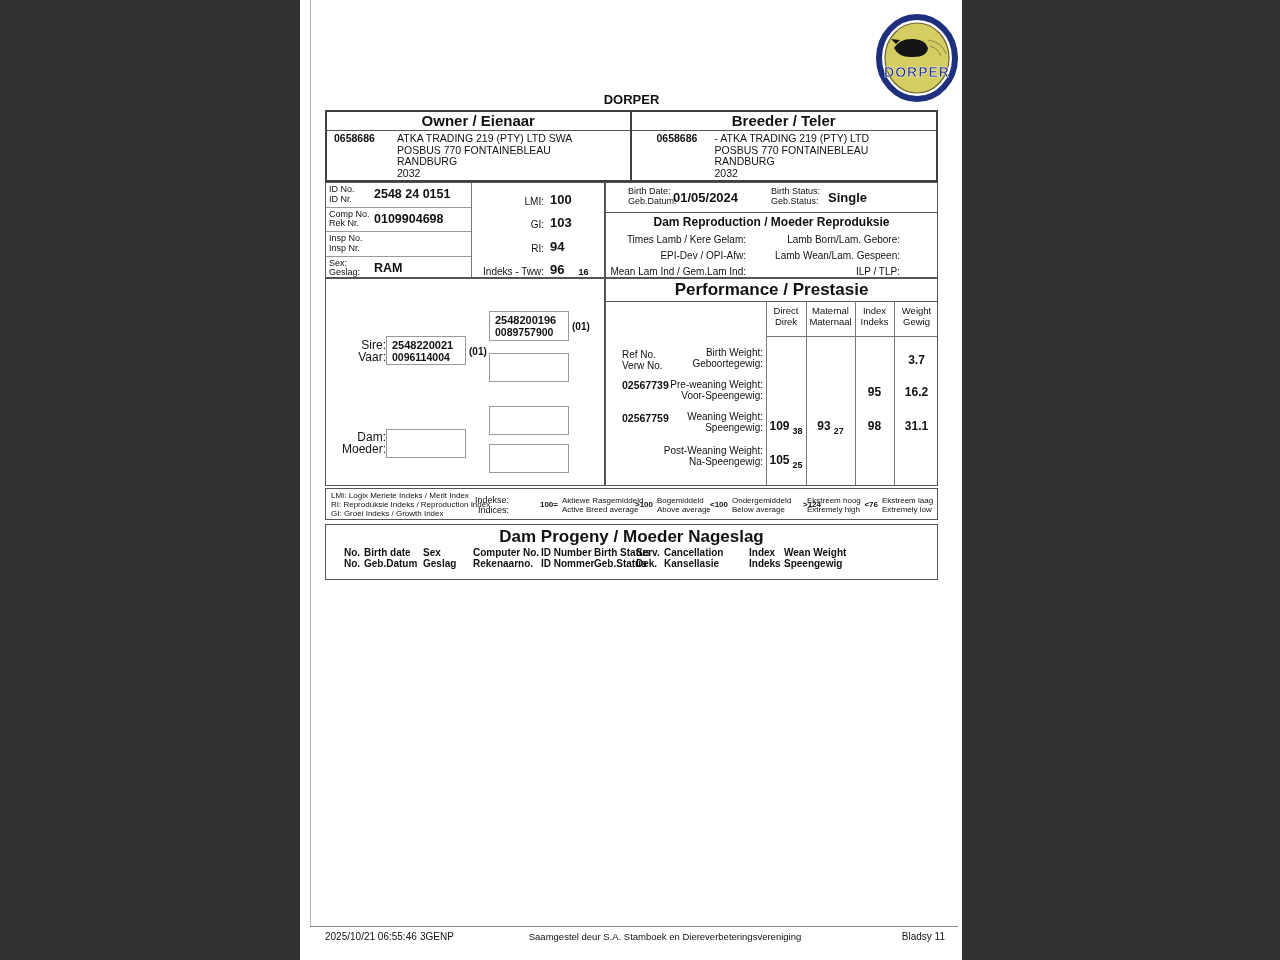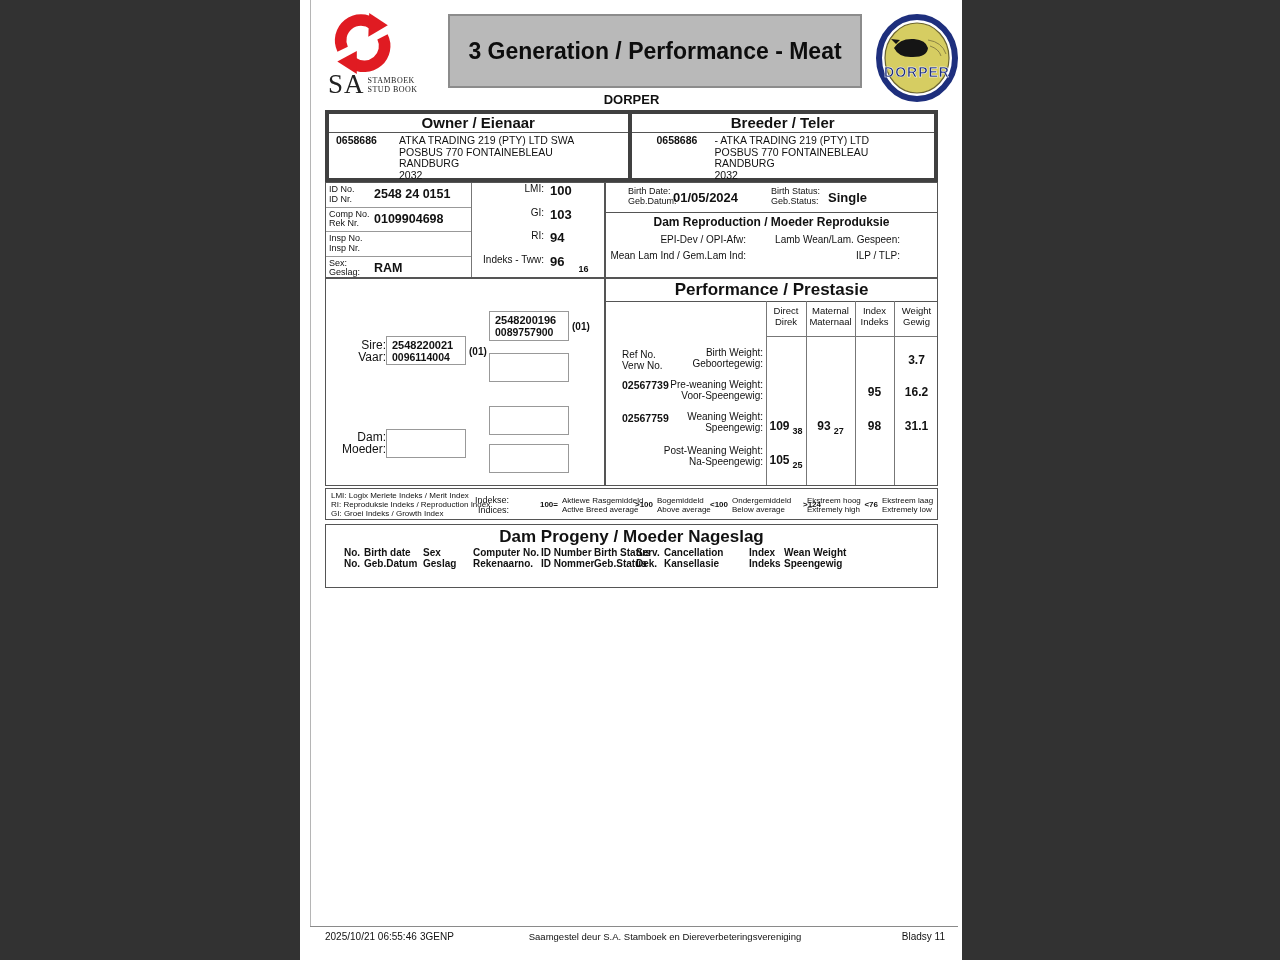--- a/index.html
+++ b/index.html
@@ -20,40 +20,40 @@
   .title-bar{
     position:absolute;left:148px;top:14px;width:414px;height:74px;background:#b9b9b9;
     border:2px solid #8c8c8c;box-sizing:border-box;display:flex;align-items:center;justify-content:center;
     font-size:23px;font-weight:bold;color:#0d0d0d;
   }
   .dorper-logo{position:absolute;left:576px;top:14px;width:82px;height:88px;}
   .breed-label{position:absolute;left:25px;top:92px;width:613px;text-align:center;font-size:13px;font-weight:bold;}
 
   
   .ob-box{position:absolute;left:25px;top:110px;width:613px;height:72px;display:flex;}
-  .ob-half{width:50%;border:4px solid #404040;box-sizing:border-box;}
+  .ob-half{width:50%;border:2px solid #404040;box-sizing:border-box;}
   .ob-half + .ob-half{border-left:none;}
   .ob-title{height:18px;border-bottom:1px solid #555;text-align:center;font-size:15px;font-weight:bold;line-height:17px;}
   .ob-body{display:flex;padding-top:2px;font-size:10.5px;line-height:11.5px;}
   .ob-code{font-weight:bold;}
   .owner .ob-code{width:46px;padding-left:7px;}
   .owner .ob-addr{padding-left:17px;}
   .breeder .ob-code{width:40px;padding-left:25px;}
   .breeder .ob-addr{padding-left:18px;}
 
   
   .id-box{position:absolute;left:25px;top:182px;width:280px;height:96px;border:1px solid #555;box-sizing:border-box;display:flex;}
   .id-left{width:146px;border-right:1px solid #777;box-sizing:border-box;}
   .id-row{height:23.5px;position:relative;border-bottom:1px solid #999;}
   .id-row:last-child{border-bottom:none;}
   .lbl2{font-size:9px;line-height:9.5px;color:#111;}
   .id-row .lbl2{position:absolute;left:3px;top:2px;}
   .id-val{position:absolute;left:48px;top:4px;font-size:12.5px;font-weight:bold;white-space:nowrap;}
   .id-right{flex:1;display:flex;flex-direction:column;}
-  .idx-row{height:23.5px;display:flex;align-items:flex-start;}
+  .idx-row{height:23.5px;display:flex;align-items:flex-end;}
   .idx-label{width:72px;text-align:right;font-size:10px;}
   .idx-val{margin-left:6px;font-size:13px;font-weight:bold;}
   .idx-sub{margin-left:14px;margin-top:10px;font-size:9px;font-weight:bold;}
 
   
   .birth-box{position:absolute;left:305px;top:182px;width:333px;height:96px;border:1px solid #555;box-sizing:border-box;}
   .birth-row{height:29px;border-bottom:1px solid #555;position:relative;}
   .birth-row .lbl2{position:absolute;top:4px;}
   .bd-lbl{left:22px;}
   .bd-val{position:absolute;left:67px;top:7px;font-size:13px;font-weight:bold;}
@@ -86,57 +86,41 @@
   .pref-lbl{position:absolute;left:16px;font-size:10px;line-height:11px;}
 
   
   .legend-box{position:absolute;left:25px;top:488px;width:613px;height:32px;border:1px solid #555;box-sizing:border-box;padding-left:34px;}
   .legend-lines{position:absolute;left:5px;top:2px;font-size:8px;line-height:9px;}
   .legend-ind{position:absolute;left:123px;top:6px;width:60px;text-align:right;font-size:9px;line-height:10px;}
   .leg-sym{position:absolute;top:11px;font-size:8px;font-weight:bold;width:30px;text-align:right;}
   .leg-txt{position:absolute;top:7px;font-size:8px;line-height:9px;}
 
   
-  .progeny-head{position:absolute;left:25px;top:524px;width:613px;height:64px;border:1px solid #555;box-sizing:border-box;}
+  .progeny-head{position:absolute;left:25px;top:524px;width:613px;height:56px;border:1px solid #555;box-sizing:border-box;}
   .progeny-title{text-align:center;font-size:17px;font-weight:bold;padding-top:2px;}
   .pg-col{position:absolute;top:22px;font-size:10px;font-weight:bold;line-height:11px;white-space:nowrap;}
   .progeny-body{position:absolute;left:25px;top:578px;width:613px;height:290px;border:1px solid #555;box-sizing:border-box;}
   .lot-label{position:absolute;left:5px;top:246px;font-size:38px;line-height:38px;color:#d42020;font-family:"DejaVu Sans", sans-serif;letter-spacing:1px;transform:rotate(-.5deg);}
 
   
   .footer{position:absolute;left:0;top:928px;width:662px;height:20px;font-size:10px;}
   .f-ts{position:absolute;left:25px;top:3px;}
   .f-code{position:absolute;left:120px;top:3px;}
   .f-center{position:absolute;left:165px;top:3px;width:400px;text-align:center;font-size:9.5px;}
   .f-page{position:absolute;right:17px;top:3px;}
 </style>
 </head>
 <body>
 
 <div class="page">
   <div class="frame-left"></div>
   <div class="frame-bottom"></div>
 
-  <div class="sa-logo">
-    <svg width="70" height="62" viewBox="0 0 70 70">
-      <path d="M 12 42 A 23 23 0 0 1 47 14" fill="none" stroke="#e01b22" stroke-width="13"></path>
-      <polygon points="42,1 63,15 41,28" fill="#e01b22"></polygon>
-      <path d="M 57 28 A 23 23 0 0 1 23 57" fill="none" stroke="#e01b22" stroke-width="13"></path>
-      <polygon points="28,44 6,56 28,70" fill="#e01b22"></polygon>
-    </svg>
-    <div class="sa-text">
-      <span class="sa-abbr">SA</span>
-      <span class="sa-lines">
-        <span>STAMBOEK</span>
-        <span>STUD BOOK</span>
-      </span>
-    </div>
-  </div>
-
-  <div class="title-bar">3 Generation / Performance - Meat</div>
+
 
   <div class="dorper-logo">
     <svg width="82" height="88" viewBox="0 0 82 88">
       <ellipse cx="41" cy="44" rx="38" ry="41" fill="#ffffff" stroke="#1e2f7d" stroke-width="6"></ellipse>
       <ellipse cx="41" cy="44" rx="32" ry="35" fill="#d6cd62" stroke="#6b6530" stroke-width="1.2"></ellipse>
       <path d="M 18 34 q 6 -10 20 -9 q 12 1 14 9 q -1 9 -15 9 q -14 1 -19 -9 z" fill="#151515"></path>
       <path d="M 20 30 l -5 -5 l 9 1 z" fill="#151515"></path>
       <path d="M 52 26 q 14 2 18 14 M 54 32 q 9 3 11 10" fill="none" stroke="#8a8245" stroke-width="1"></path>
       <text x="41" y="63" text-anchor="middle" font-size="14" font-weight="bold" fill="#1e2f7d" stroke="#ffffff" stroke-width="0.5" letter-spacing="1">DORPER</text>
     </svg>
@@ -231,20 +215,24 @@
         </div>
       <div class="bd-val">01/05/2024</div>
       <div class="lbl2 bs-lbl">
           <div>Birth Status:</div>
           <div>Geb.Status:</div>
         </div>
       <div class="bs-val">Single</div>
     </div>
     <div class="repro-title">Dam Reproduction / Moeder Reproduksie</div>
     <div class="repro-row">
+      <span class="repro-left">Times Lamb / Kere Gelam:</span>
+      <span class="repro-right">Lamb Born/Lam. Gebore:</span>
+    </div>
+    <div class="repro-row">
       <span class="repro-left">EPI-Dev / OPI-Afw:</span>
       <span class="repro-right">Lamb Wean/Lam. Gespeen:</span>
     </div>
     <div class="repro-row">
       <span class="repro-left">Mean Lam Ind / Gem.Lam Ind:</span>
       <span class="repro-right">ILP / TLP:</span>
     </div>
   </div>
 
   <div class="parents-box">

